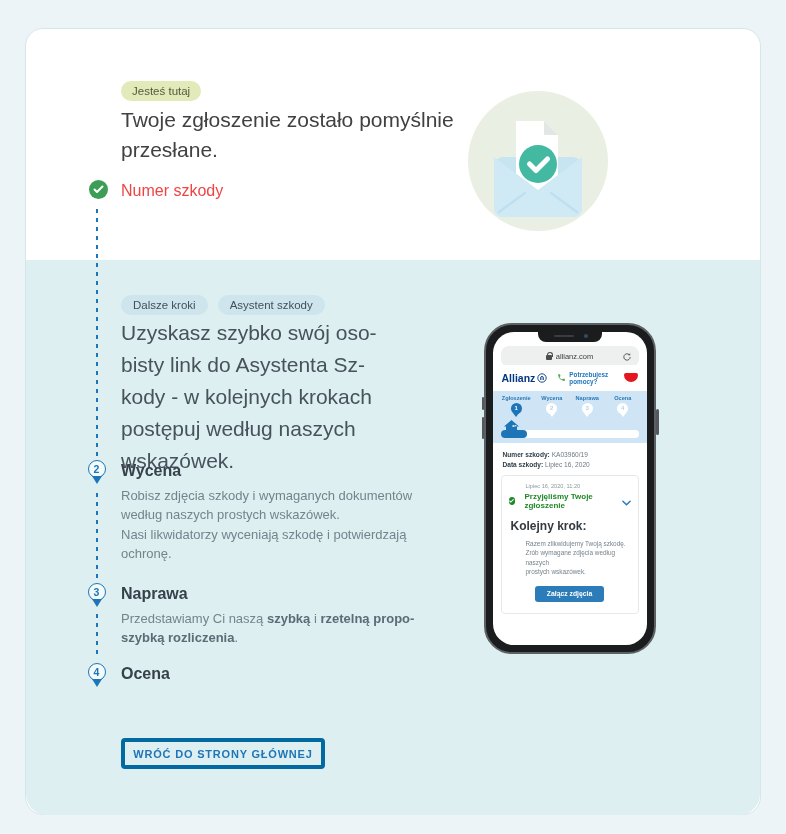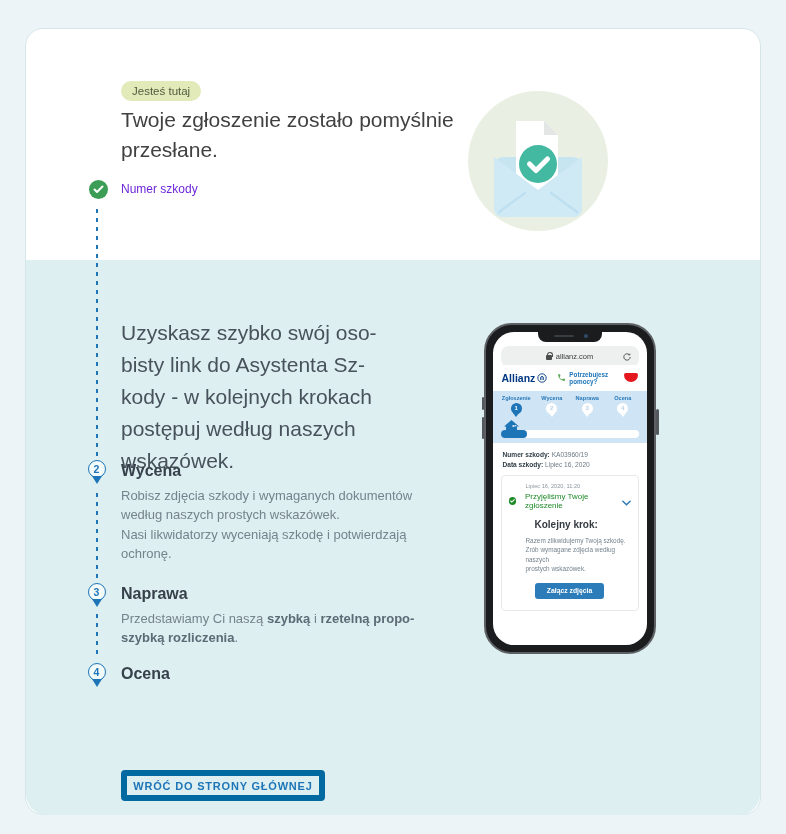--- a/index.html
+++ b/index.html
@@ -11,21 +11,21 @@
 
   .abs { position:absolute; }
 
   
   .hero-badge { left:95px; top:52px; background:#e2eaba; color:#535a3e; font-size:11.5px;
                 padding:4px 11px; border-radius:10px; display:inline-block; }
   .hero-heading { left:95px; top:76px; width:370px; font-size:21px; line-height:30px;
                   color:#414141; white-space:pre-line; }
   .hero-check { left:63px; top:151px; width:19px; height:19px; border-radius:50%;
                 background:#3c9e56; display:flex; align-items:center; justify-content:center; }
-  .hero-claim { left:95px; top:153px; font-size:12px; color:#6d28d9; }
+  .hero-claim { left:95px; top:153px; font-size:16px; color:#ef4444; }
 
   .dotline { width:2px; left:70px;
              background:repeating-linear-gradient(to bottom,#1d75b8 0 4px,transparent 4px 9px); }
   .seg1 { top:180px; height:248px; }
   .seg2 { top:464px; height:86px; }
   .seg3 { top:585px; height:44px; }
 
   .illustration { left:442px; top:62px; width:140px; height:140px; }
 
   
@@ -48,23 +48,23 @@
   .pin4 { left:60px; top:634px; }
 
   .step-title { font-size:16px; font-weight:700; color:#36414b; }
   .t2 { left:95px; top:433px; } .t3 { left:95px; top:556px; } .t4 { left:95px; top:636px; }
   .step-body { font-size:13px; line-height:19px; color:#75838d; white-space:pre-line; width:345px; }
   .b2a { left:95px; top:457px; } .b2b { left:95px; top:496px; }
   .b3 { left:95px; top:580px; } .b4 { left:95px; top:660px; }
   .step-body b { color:#5c6b76; }
 
   .back-btn { left:95px; top:709px; width:204px; height:31px; background:transparent;
-              border:6px solid #0369a1; border-radius:4px; color:#1d75b8; font-size:11px;
+              border:4px solid #0369a1; border-radius:4px; color:#1d75b8; font-size:11px;
               font-weight:700; letter-spacing:0.8px; font-family:"Liberation Sans",sans-serif;
-              cursor:pointer;margin-top:32px; }
+              cursor:pointer; }
 
   
   .phone { left:458px; top:294px; width:172px; height:331px; background:#1a1c1e;
            border:2.5px solid #5d6165; border-radius:28px; }
   .side-btn { position:absolute; background:#54585c; border-radius:2px; }
   .sb-l1 { left:-4.5px; top:72px; width:2.5px; height:13px; }
   .sb-l2 { left:-4.5px; top:92px; width:2.5px; height:22px; }
   .sb-r1 { right:-4.5px; top:84px; width:2.5px; height:26px; }
   .screen { position:absolute; left:6.5px; top:6.5px; width:154px; height:313px;
             background:#ffffff; border-radius:21px; overflow:hidden; }
@@ -112,23 +112,23 @@
 
   .claim-info { position:absolute; left:10px; top:118px; font-size:6.6px; line-height:10px; color:#6d7a84; }
   .claim-info b { color:#2f3e48; }
 
   .tl-box { position:absolute; left:8px; top:143px; width:138px; border:1px solid #e6e9eb;
             border-radius:4px; padding:7px 7px 9px; background:#fff; }
   .tl-time { margin-left:17px; font-size:5.6px; color:#8b969d; }
   .tl-status { display:flex; align-items:center; margin-top:3px; }
   .tl-check { width:8px; height:8px; border-radius:50%; background:#1e8927; display:flex;
               align-items:center; justify-content:center; margin-right:9px; }
-  .tl-status-txt { font-size:8px; font-weight:400; color:#1e8927; }
+  .tl-status-txt { font-size:8px; font-weight:700; color:#1e8927; }
   .tl-chev { margin-left:auto; }
-  .tl-next { margin:9px 0 0 26px; font-size:10px; font-weight:700; color:#333a40; }
+  .tl-next { margin:9px 0 0 2px; font-size:12px; font-weight:700; color:#333a40; }
   .tl-body { margin:6px 0 0 17px; font-size:6.4px; line-height:9.5px; color:#75838d; white-space:pre-line; }
   .attach-btn { display:block; margin:9px auto 2px; background:#2b7cb9; color:#fff; border:none;
                 border-radius:3px; font-size:6.8px; font-weight:700; padding:4.5px 12px;
                 font-family:"Liberation Sans",sans-serif; cursor:pointer; }
 </style>
 </head>
 <body>
 
 <div class="card">
 
@@ -155,20 +155,24 @@
       <path d="M31 121 L57 102 M109 121 L83 102" stroke="#bddff0" stroke-width="2.2" fill="none" stroke-linecap="round"></path>
     </svg>
   </div>
 
   <div class="abs blue-sec"></div>
 
   <div class="abs dotline seg1"></div>
   <div class="abs dotline seg2"></div>
   <div class="abs dotline seg3"></div>
 
+  <div class="abs chips">
+    <span class="chip">Dalsze kroki</span>
+    <span class="chip">Asystent szkody</span>
+  </div>
 
   <div class="abs intro">Uzyskasz szybko swój oso-
 bisty link do Asystenta Sz-
 kody - w kolejnych krokach
 postępuj według naszych
 wskazówek.</div>
 
   <div class="abs pin pin2">
     <div class="pin-c">2</div>
   </div>

